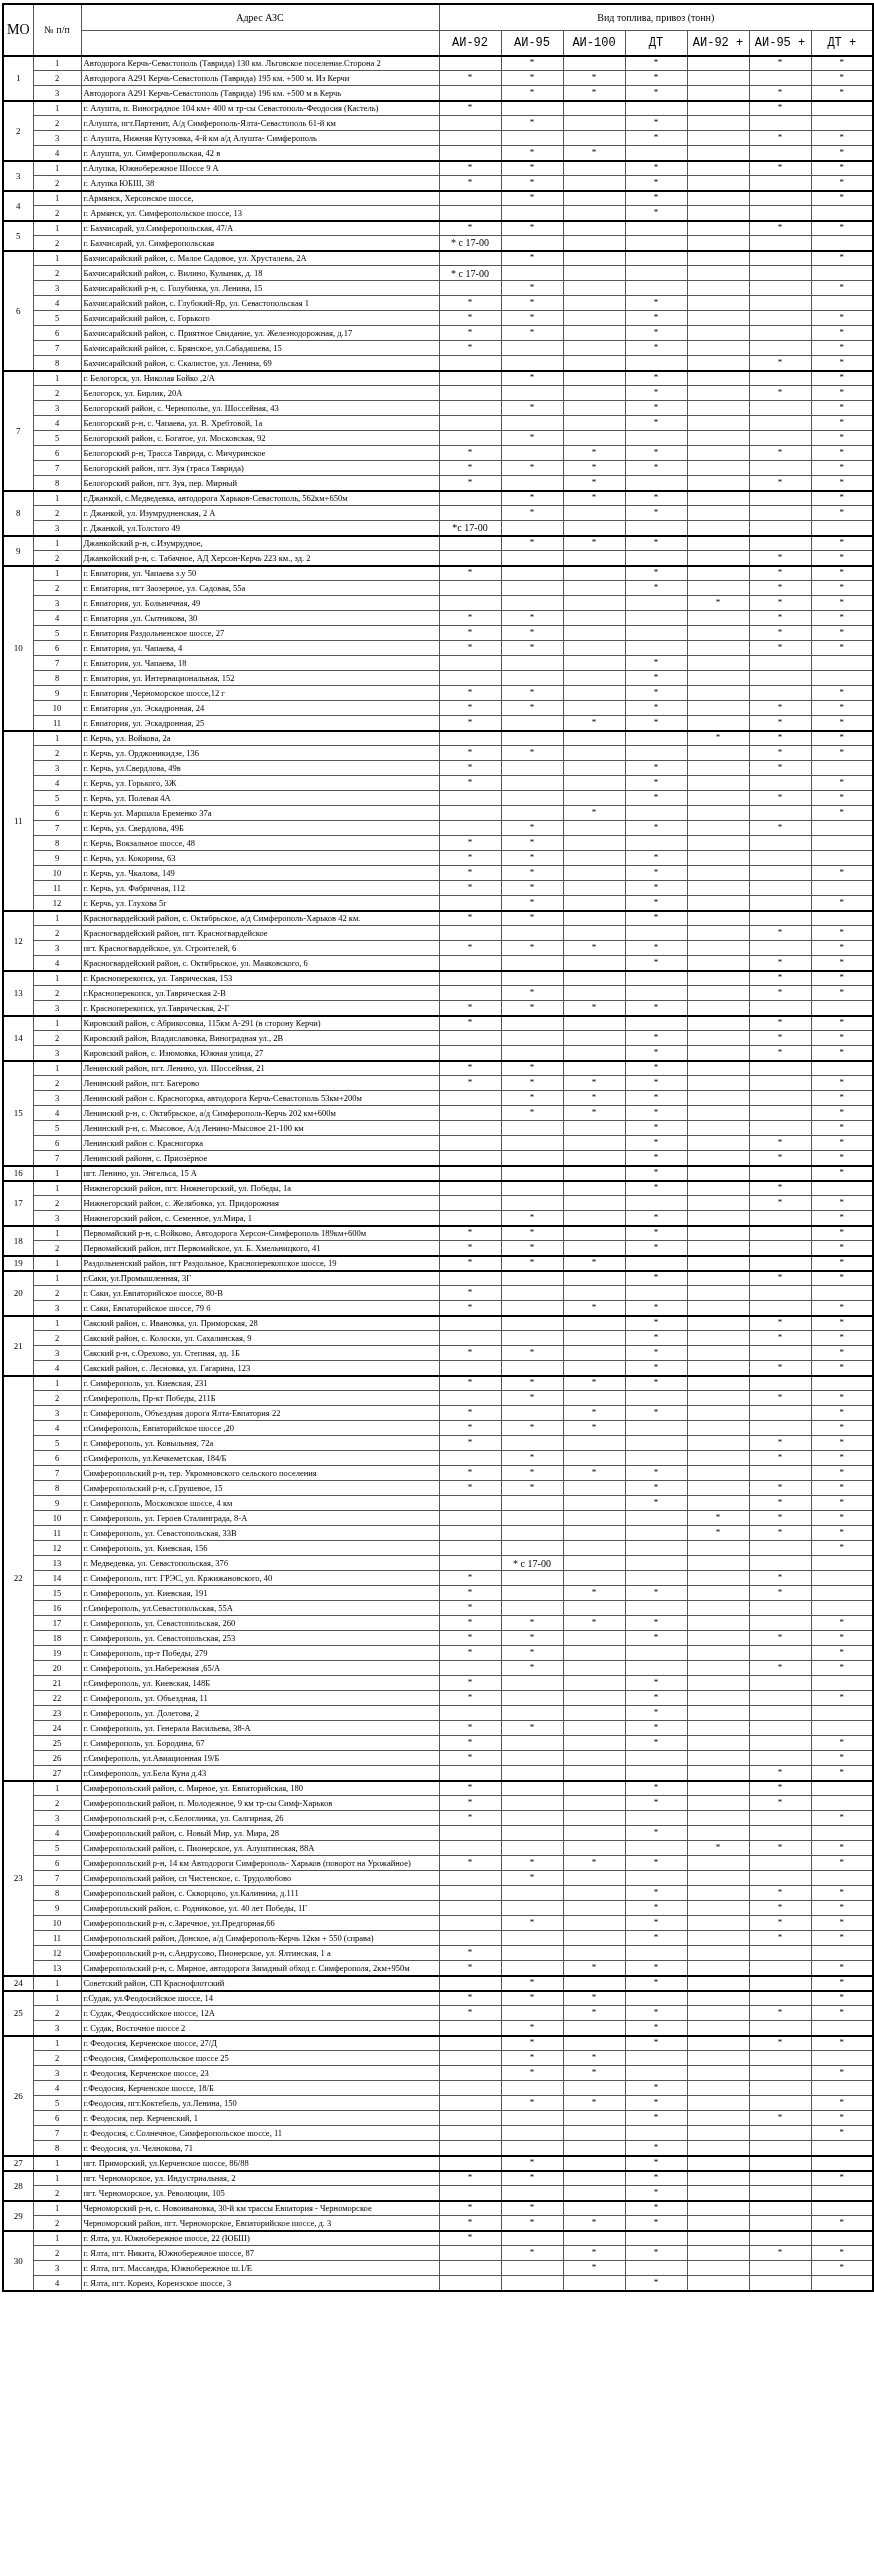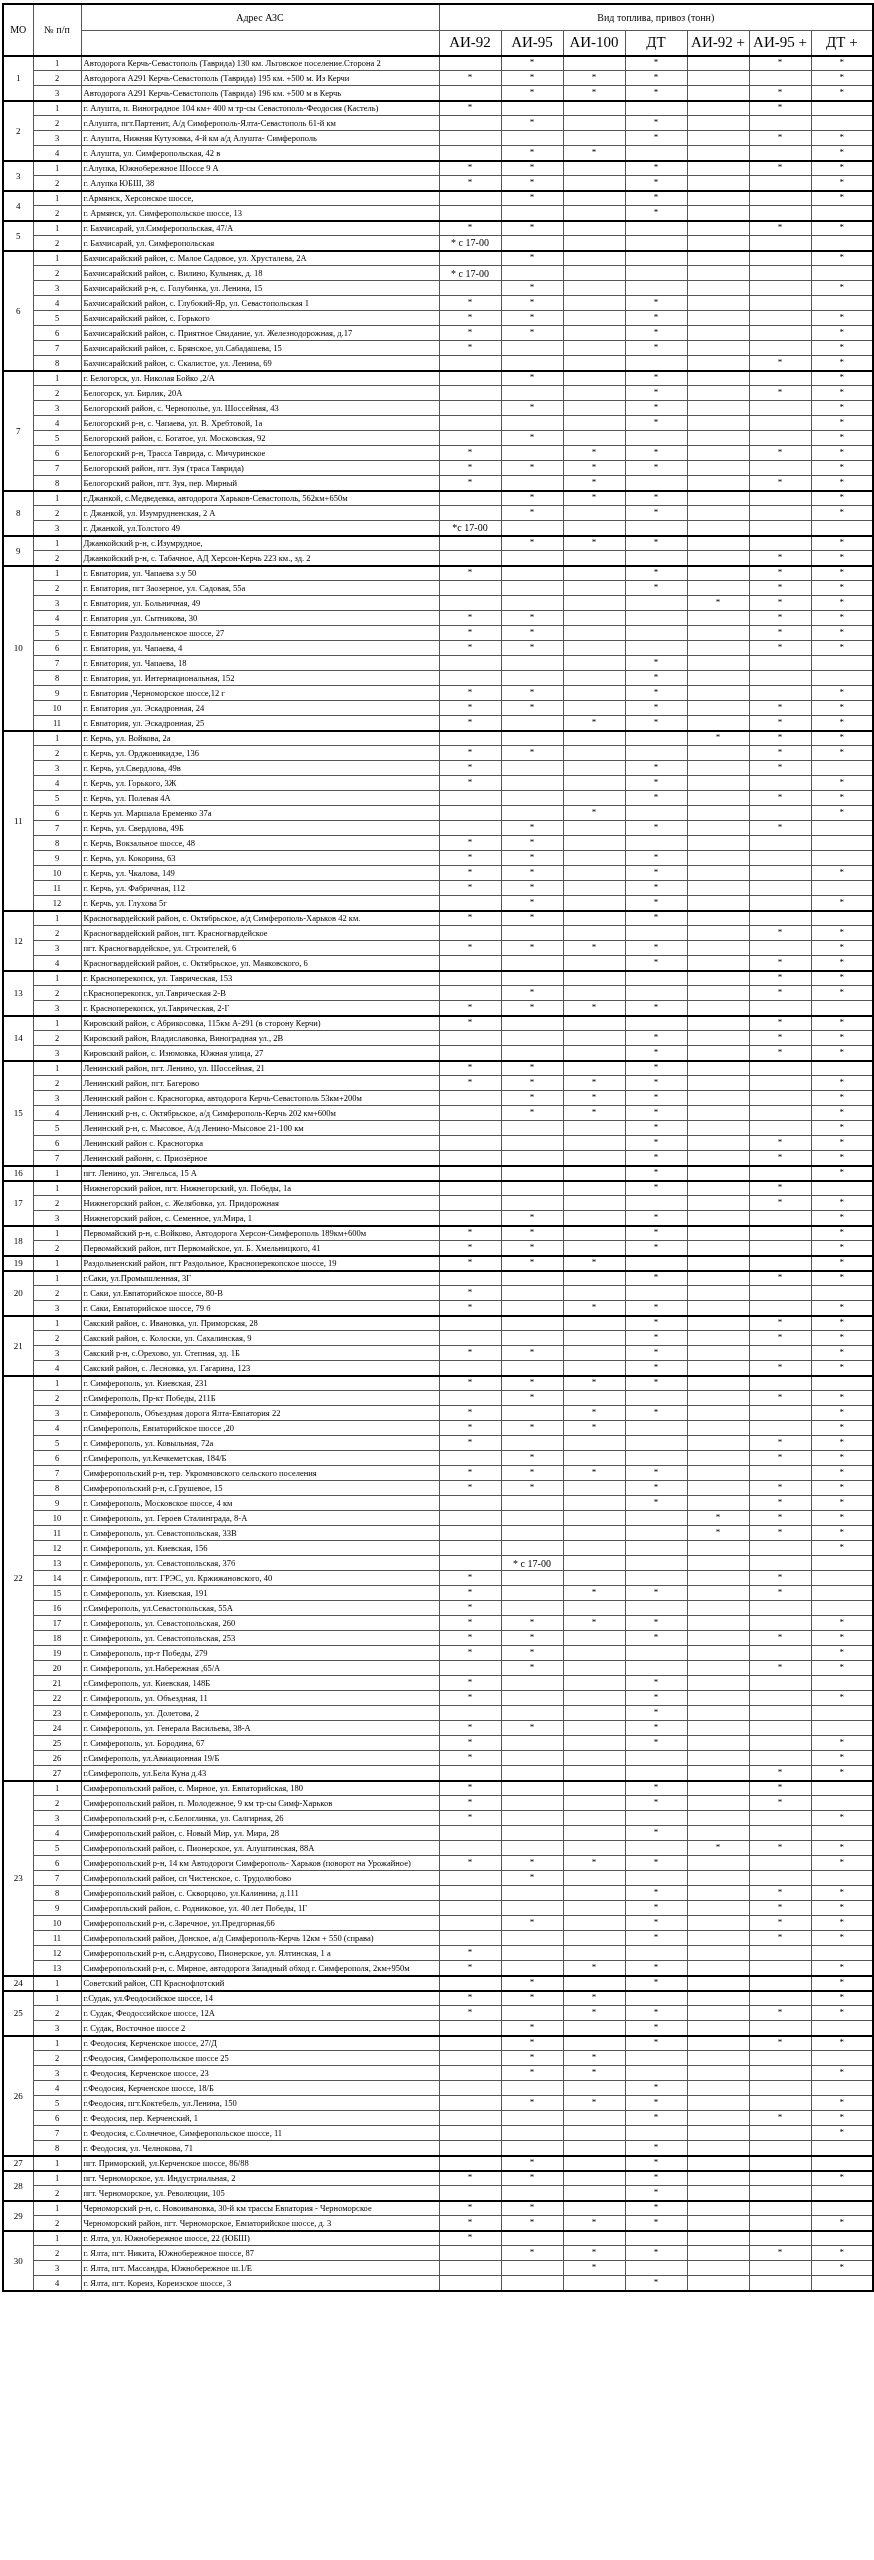--- a/index.html
+++ b/index.html
@@ -1,22 +1,22 @@
 <!DOCTYPE html>
 <html><head>
 <meta charset="utf-8">
 <style>
   html,body{margin:0;padding:0;background:#fff;color:#000;}
   body{width:874px;font-family:"Liberation Serif","DejaVu Serif",serif;}
   .wrap{padding:3px 2px 8px 2px;}
   table{border-collapse:collapse;width:870px;table-layout:fixed;}
   td,th{border:1px solid #555;vertical-align:middle;overflow:hidden;}
   thead th{font-weight:normal;text-align:center;font-size:10px;padding:2px 2px;}
-  thead tr.sub th{font-size:15px;height:20px;}
-  th.h-mo{font-size:10px;}
+  thead tr.sub th{font-size:12px;height:20px;font-family:Liberation Mono, monospace;}
+  th.h-mo{font-size:14px;}
   tbody td{padding:1px 2px;}
   td.mo{text-align:center;font-size:9px;border-left:2px solid #000;}
   td.num{text-align:center;font-size:8.5px;}
   td.addr{text-align:left;font-size:8.5px;line-height:1.22;padding:1px 3px 1px 2px;}
   td.star{text-align:center;font-size:9px;line-height:1.1;white-space:nowrap;}
   td.star.note{font-size:10px;}
   tr{height:15px;}
   tr.group-start td{border-top:2px solid #000;}
   table{border:2px solid #000;}
   thead tr.top th{border-top:2px solid #000;}
@@ -1174,21 +1174,21 @@
           <td class="star"></td>
           <td class="star"></td>
           <td class="star"></td>
           <td class="star"></td>
           <td class="star"></td>
           <td class="star"></td>
           <td class="star">*</td>
         </tr>
         <tr>
           <td class="num">13</td>
-          <td class="addr">г. Симферополь, ул. Севастопольская, 37б</td>
+          <td class="addr">г. Медведевка, ул. Севастопольская, 37б</td>
           <td class="star"></td>
           <td class="star note">* с 17-00</td>
           <td class="star"></td>
           <td class="star"></td>
           <td class="star"></td>
           <td class="star"></td>
           <td class="star"></td>
         </tr>
         <tr>
           <td class="num">14</td>

